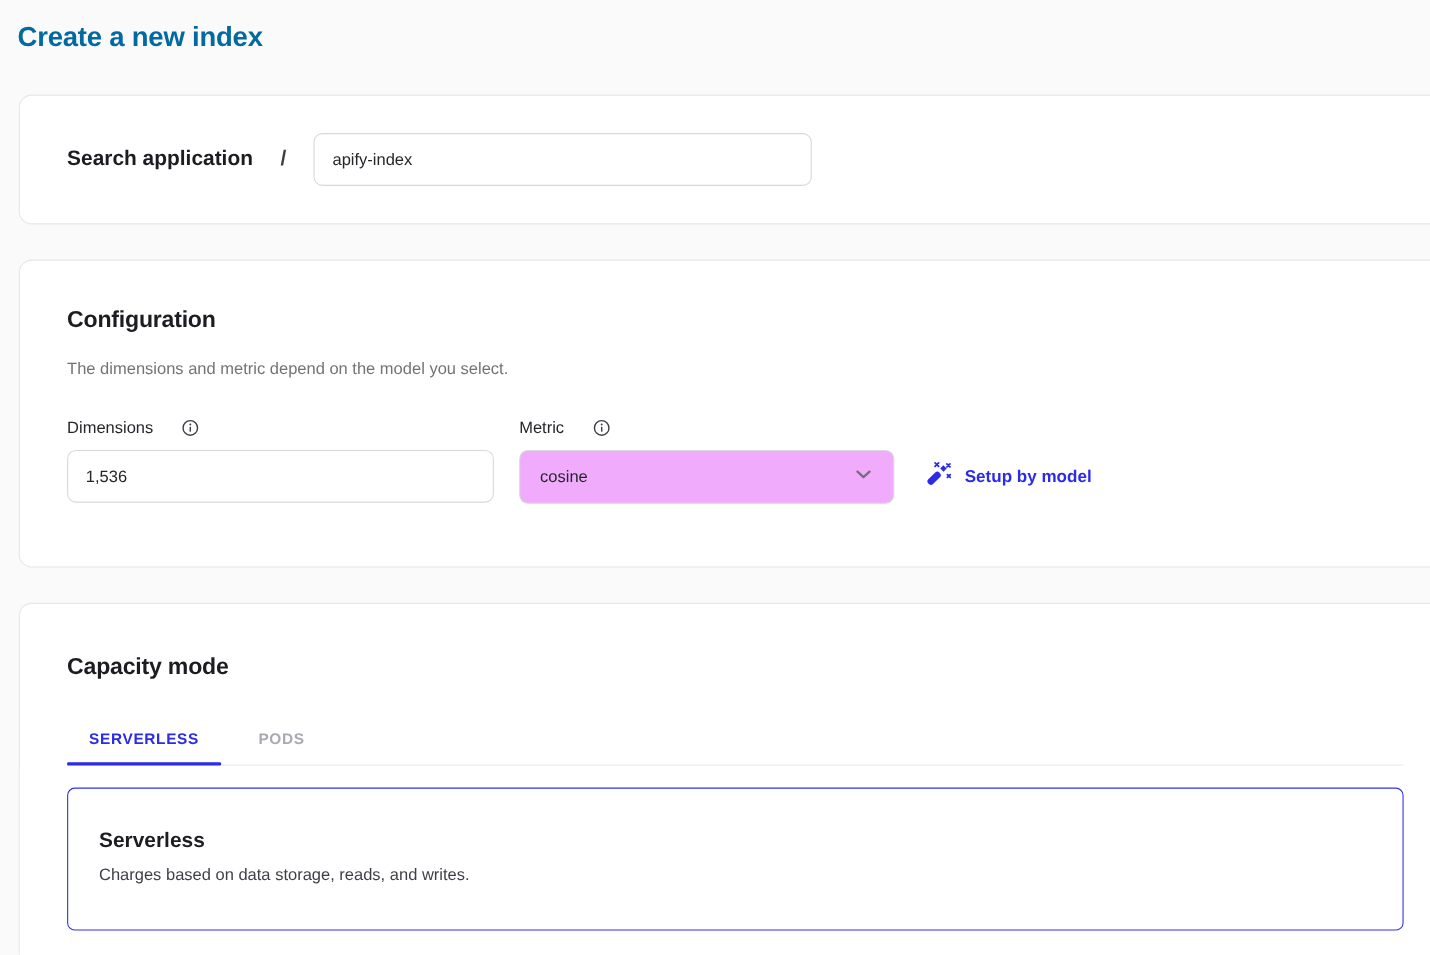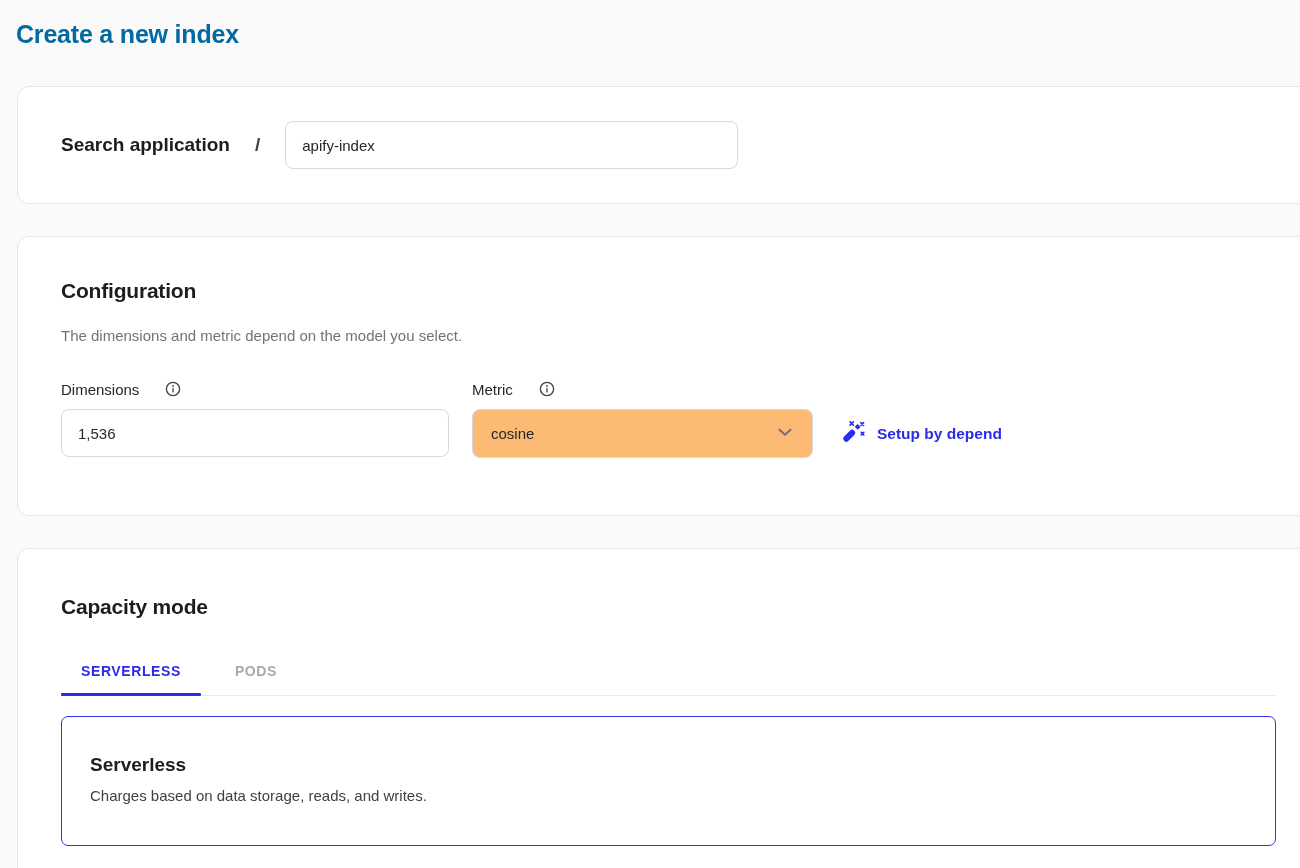--- a/index.html
+++ b/index.html
@@ -101,21 +101,21 @@
     margin-bottom: 9px;
   }
   .info-icon { display: inline-flex; margin-top: 1px; }
   .dimensions-input { width: 388px; }
 
   .select-box {
     width: 341px;
     height: 49px;
     border: 1px solid #d8d8de;
     border-radius: 8px;
-    background: #fdba74;
+    background: #f0abfc;
     display: flex;
     align-items: center;
     justify-content: space-between;
     padding: 0 16px 0 18px;
     cursor: pointer;
   }
   .select-value { font-size: 15px; color: #26262b; }
 
   .setup-link {
     display: flex;
@@ -243,21 +243,21 @@
 
             <rect x="2.2" y="13.2" width="13" height="5.6" rx="2.4" fill="#2b2be8" transform="rotate(-45 8 16)"></rect>
 
             <path d="M13.6 7.2 L16.2 4.6 L19 7.4 L16.4 10 Z" fill="#2b2be8"></path>
 
             <path d="M9.3 2.6 l3 3 M12.3 2.6 l-3 3" stroke="#2b2be8" stroke-width="1.5" stroke-linecap="round"></path>
             <path d="M19.2 3.4 l2.6 2.6 M21.8 3.4 l-2.6 2.6" stroke="#2b2be8" stroke-width="1.5" stroke-linecap="round"></path>
             <path d="M19.6 12.4 l2.4 2.4 M22 12.4 l-2.4 2.4" stroke="#2b2be8" stroke-width="1.5" stroke-linecap="round"></path>
           </svg>
         </span>
-        <span>Setup by depend</span>
+        <span>Setup by model</span>
       </a>
 
     </div>
   </div>
 
   <div class="card card-capacity">
     <div class="section-title">Capacity mode</div>
 
     <div class="tabbar">
       <div class="tab active">SERVERLESS</div>

